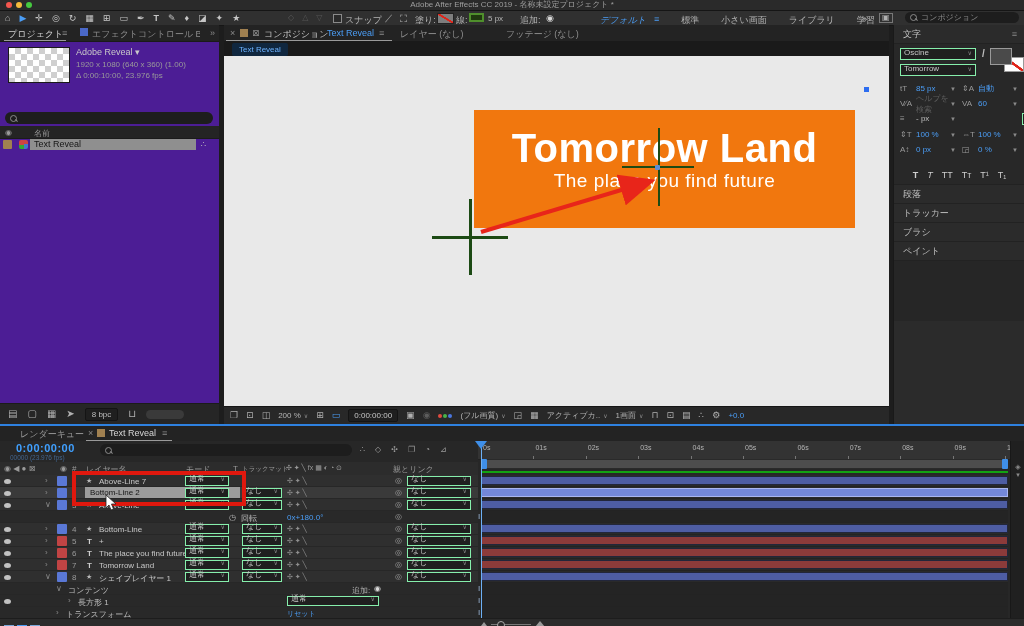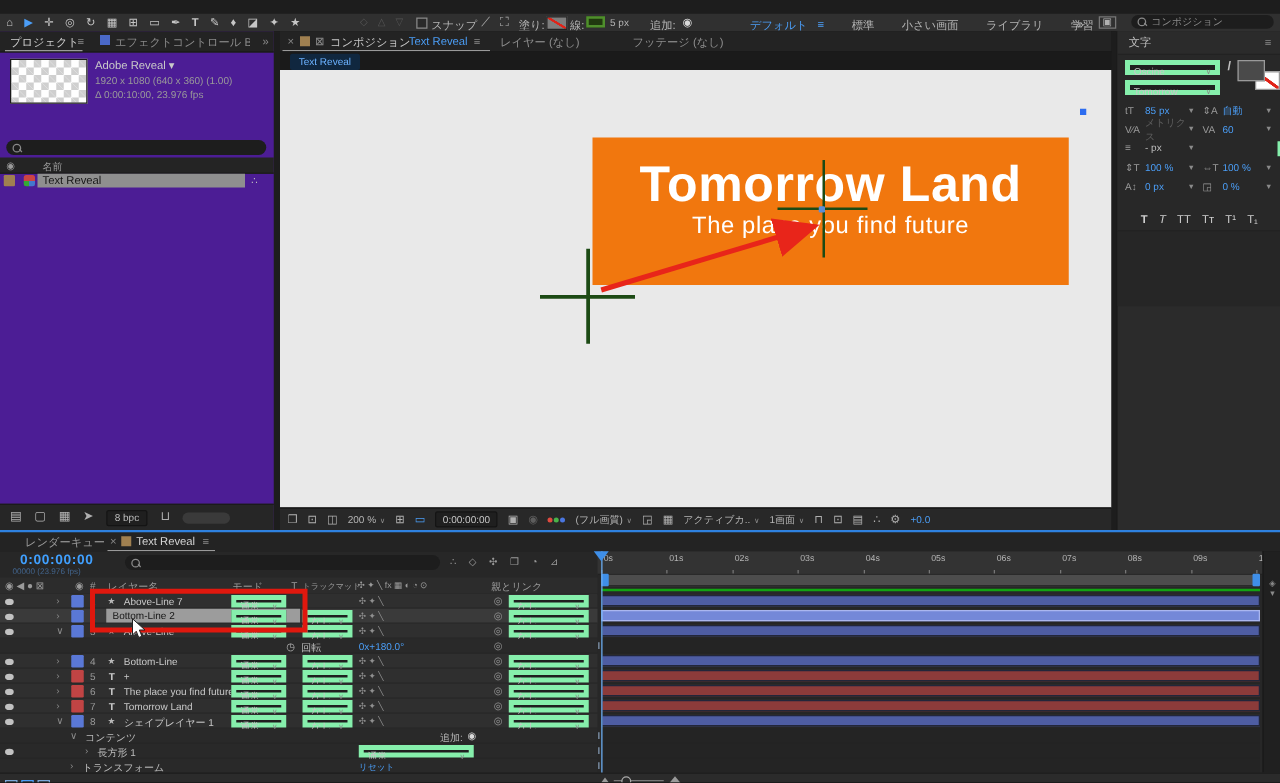--- a/index.html
+++ b/index.html
@@ -21,21 +21,21 @@
   .toolbar{position:absolute;left:0;top:11px;width:1024px;height:14px;background:#303030;border-bottom:1px solid #161616;}
   .tools{position:absolute;left:5px;top:0;height:14px;display:flex;align-items:center;gap:9px;}
   .tool{font-size:9px;color:#c6c6c6;}
   .tool.active{color:#4b9ef7;}
   .axis{position:absolute;left:288px;top:2px;display:flex;gap:8px;font-size:8px;color:#555;}
   .snapbox{position:absolute;left:333px;top:3px;width:7px;height:7px;border:1px solid #8a8a8a;background:#2a2a2a;}
   .swatch-fill{position:absolute;left:437px;top:2px;width:15px;height:9px;background:#7e7e7e;
      background-image:linear-gradient(to top right,transparent 44%,#e02318 46%,#e02318 56%,transparent 58%);border:1px solid #222;}
   .swatch-stroke{position:absolute;left:469px;top:2px;width:15px;height:9px;background:#20390f;border:2px solid #4f8f2c;box-sizing:border-box;}
   .ws{font-size:9px;color:#b5b5b5;}
-  .ws.active{color:#4b9ef7;}
+  .ws.active{color:#4b9ef7;font-style:italic;}
   .helpsearch{position:absolute;left:905px;top:1px;width:114px;height:11px;background:#1d1d1d;border-radius:6px;
      display:flex;align-items:center;gap:4px;padding-left:5px;box-sizing:border-box;}
   .mag{width:5px;height:5px;border:1px solid #8a8a8a;border-radius:50%;position:relative;flex:none;}
   .mag::after{content:"";position:absolute;left:4px;top:4px;width:3px;height:1px;background:#8a8a8a;transform:rotate(45deg);}
 
   
   .tabstrip{position:absolute;left:0;top:0;right:0;height:16px;background:#232323;border-bottom:1px solid #1a1a1a;font-size:9px;}
   .tab-active-underline{position:absolute;bottom:0;height:1px;background:#9a9a9a;}
 
   
@@ -71,22 +71,22 @@
      display:flex;align-items:center;gap:8px;padding:0 6px;box-sizing:border-box;font-size:8px;color:#b5b5b5;white-space:nowrap;}
   .v-toolbar .glyph{font-size:9px;}
   .tc-box{background:#1f1f1f;border:1px solid #141414;padding:1px 5px;border-radius:2px;color:#c7c7c7;}
   .rgbdots{display:flex;gap:1px;}
   .rgbdots i{width:4px;height:4px;border-radius:50%;display:block;}
 
   
   .rightpanel{position:absolute;left:893px;top:25px;width:131px;height:399px;background:#2b2b2b;border-left:1px solid #191919;}
   .rp-sec{height:19px;line-height:19px;padding-left:9px;font-size:9px;color:#c0c0c0;border-bottom:1px solid #222;background:#2b2b2b;box-sizing:border-box;}
   .char-body{position:relative;height:140px;background:#282828;border-bottom:1px solid #222;font-size:8px;}
-  .dd{background:#1f1f1f;border:4px solid #86efac;color:#c7c7c7;font-size:8px;height:12px;line-height:12px;
-      padding:0 3px;box-sizing:border-box;position:absolute;display:flex;justify-content:space-between;align-items:flex-start;}
+  .dd{background:#1f1f1f;border:1px solid #86efac;color:#c7c7c7;font-size:8px;height:12px;line-height:12px;
+      padding:0 3px;box-sizing:border-box;position:absolute;display:flex;justify-content:space-between;align-items:flex-end;}
   .cp-row{position:absolute;left:6px;right:6px;height:13px;display:flex;align-items:center;}
   .cp-ico{color:#9a9a9a;font-size:8px;width:16px;flex:none;}
   .cp-val{width:34px;flex:none;}
   .cp-car{color:#8a8a8a;font-size:6px;width:12px;flex:none;}
   .fillswatch{position:absolute;left:88px;top:4px;width:34px;height:24px;}
   .fs-stroke{position:absolute;right:0;bottom:0;width:18px;height:13px;background:#fff;border:1px solid #999;
      background-image:linear-gradient(to top right,transparent 44%,#e02318 46%,#e02318 56%,transparent 58%);}
   .fs-fill{position:absolute;left:0;top:0;width:20px;height:15px;background:#4a4a4a;border:1px solid #9a9a9a;}
   .stylebtns{position:absolute;left:6px;right:6px;bottom:4px;display:flex;justify-content:center;gap:9px;color:#cfcfcf;font-size:9px;}
 
@@ -126,20 +126,26 @@
   .zs-line{width:40px;height:1px;background:#777;position:relative;}
   .zs-knob{position:absolute;left:6px;top:-3px;width:6px;height:6px;border:1px solid #aaa;border-radius:50%;background:#2b2b2b;}
   .tri{width:0;height:0;border-left:3px solid transparent;border-right:3px solid transparent;border-bottom:4px solid #9a9a9a;}
   .tri.big{border-left-width:5px;border-right-width:5px;border-bottom-width:6px;}
 </style>
 </head>
 <body>
 
 <div class="app">
 
+  <div class="titlebar">
+    <span class="tl-light" style="left:6px;background:#f3564e"></span>
+    <span class="tl-light" style="left:16px;background:#f5b93c"></span>
+    <span class="tl-light" style="left:26px;background:#46c93f"></span>
+    <div class="title-text">Adobe After Effects CC 2019 - 名称未設定プロジェクト *</div>
+  </div>
 
   <div class="toolbar">
     <div class="tools" id="tools">
         <span class="tool">⌂</span>
         <span class="tool active">▶</span>
         <span class="tool">✛</span>
         <span class="tool">◎</span>
         <span class="tool">↻</span>
         <span class="tool">▦</span>
         <span class="tool">⊞</span>
@@ -309,21 +315,21 @@
       <div class="cp-row" style="top:38px">
         <span class="cp-ico">tT</span>
         <span class="cp-val blue">85 px</span>
         <span class="cp-car">▼</span>
         <span class="cp-ico">⇕A</span>
         <span class="cp-val blue">自動</span>
         <span class="cp-car">▼</span>
       </div>
       <div class="cp-row" style="top:53px">
         <span class="cp-ico">V∕A</span>
-        <span class="cp-val dim">メトリクス</span>
+        <span class="cp-val dim">ヘルプを検索</span>
         <span class="cp-car">▼</span>
         <span class="cp-ico">VA</span>
         <span class="cp-val blue">60</span>
         <span class="cp-car">▼</span>
       </div>
       <div class="cp-row" style="top:68px">
         <span class="cp-ico">≡</span>
         <span class="cp-val" style="color:#bdbdbd">- px</span>
         <span class="cp-car">▼</span>
         <div class="dd" style="left:60px;top:0;width:58px;position:relative">
@@ -348,20 +354,26 @@
       </div>
       <div class="stylebtns" id="stylebtns">
           <span style="font-weight: bold;">T</span>
           <span style="font-style: italic;">T</span>
           <span>TT</span>
           <span>Tт</span>
           <span>T¹</span>
           <span>T₁</span>
         </div>
     </div>
+    <div id="rp-bottom">
+        <div class="rp-sec">段落</div>
+        <div class="rp-sec">トラッカー</div>
+        <div class="rp-sec">ブラシ</div>
+        <div class="rp-sec">ペイント</div>
+      </div>
     <div style="height:60px;background:#262626"></div>
   </div>
 
   <div class="timeline">
     <div class="tabstrip" style="height:15px">
       <span class="abs" style="left:20px;top:2px;color:#9a9a9a">レンダーキュー</span>
       <span class="abs" style="left:88px;top:2px;color:#8a8a8a">×</span>
       <span class="abs" style="left:97px;top:3px;width:8px;height:8px;background:#a08050"></span>
       <span class="abs" style="left:109px;top:2px;color:#d6d6d6">Text Reveal</span>
       <span class="abs" style="left:162px;top:2px;color:#8a8a8a">≡</span>

